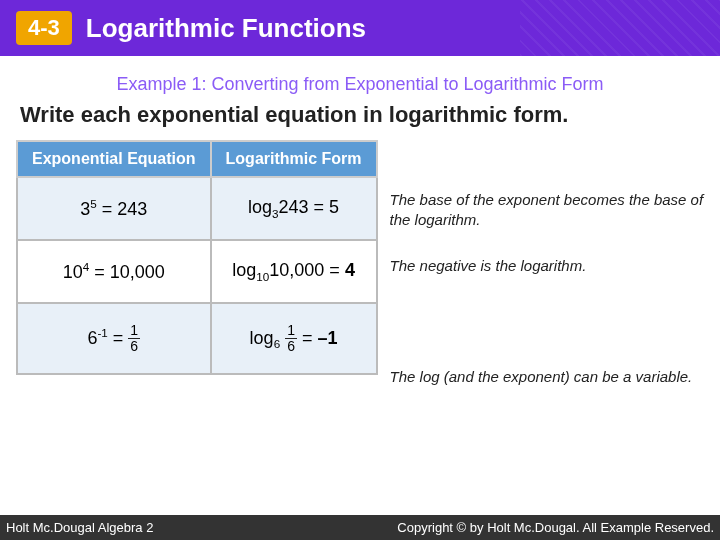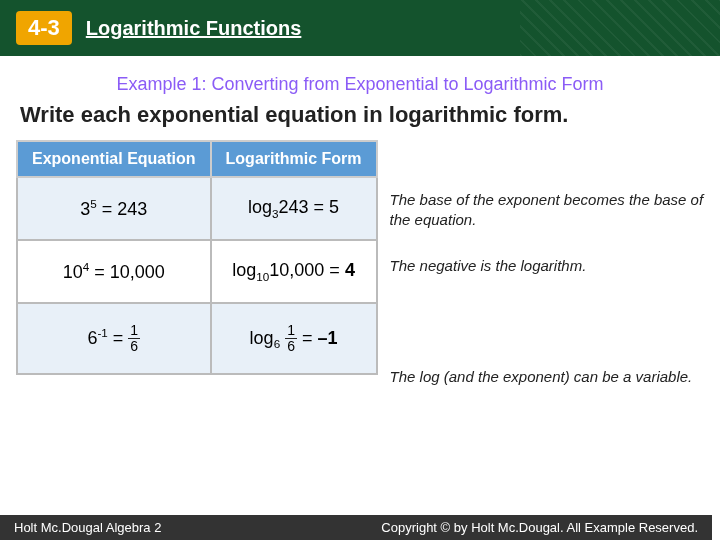--- a/index.html
+++ b/index.html
@@ -17,23 +17,22 @@
       color: #fff;
       font-size: 22px;
       font-weight: bold;
       padding: 4px 12px;
       border-radius: 4px;
       white-space: nowrap;
     }
 
     .header-title {
       color: #ffffff;
-      font-size: 20px;
-      font-weight: bold;
-      text-decoration: underline;
+      font-size: 26px;
+      font-weight: bold;
     }
 
     
     .header-bg {
       position: absolute;
       top: 0; right: 0;
       width: 200px;
       height: 56px;
       background-image: repeating-linear-gradient(
         45deg,
@@ -120,48 +119,48 @@
     .note-item {
       padding: 8px 0;
       line-height: 1.35;
     }
 
     
     .footer {
       position: absolute;
       bottom: 0;
       left: 0;
-      right: 8px;
+      right: 0;
       background: #333;
       color: #fff;
       display: flex;
       justify-content: space-between;
       align-items: center;
-      padding: 5px 14px;
+      padding: 5px 6px;
       font-size: 13px;
     }
 
     
     .sup { font-size: 0.65em; vertical-align: super; }
     .sub { font-size: 0.65em; vertical-align: sub; }
     .frac {
       display: inline-flex;
       flex-direction: column;
       align-items: center;
       vertical-align: middle;
       font-size: 0.78em;
       line-height: 1.1;
     }
     .frac .num { border-bottom: 1px solid #222; padding: 0 2px; }
     .frac .den { padding: 0 2px; }
   </style>
 </head>
 <body>
 
-<div style="position:relative; background:#14532d; display:flex; align-items:center; padding:8px 16px; gap:14px; min-height:56px;">
+<div style="position:relative; background:#6d28d9; display:flex; align-items:center; padding:8px 16px; gap:14px; min-height:56px;">
   <div class="header-bg"></div>
   <div class="lesson-badge">4-3</div>
   <div class="header-title">Logarithmic Functions</div>
 </div>
 
 <div class="subtitle">
   <span>Example 1: Converting from Exponential to Logarithmic Form</span>
 </div>
 
 <div class="instruction">
@@ -216,21 +215,21 @@
             = <strong>–1</strong>
           </td>
         </tr>
 
       </tbody>
     </table>
   </div>
 
   <div class="notes-col">
     <div class="note-item" style="margin-top:42px;">
-      <span>The base of the exponent becomes the base of the equation.</span>
+      <span>The base of the exponent becomes the base of the logarithm.</span>
     </div>
     <div class="note-item" style="margin-top:10px;">
       <span>The negative is the logarithm.</span>
     </div>
     <div class="note-item" style="margin-top:34px;">
       &nbsp;
     </div>
     <div class="note-item" style="margin-top:4px;">
       <span>The log (and the exponent) can be a variable.</span>
     </div>

